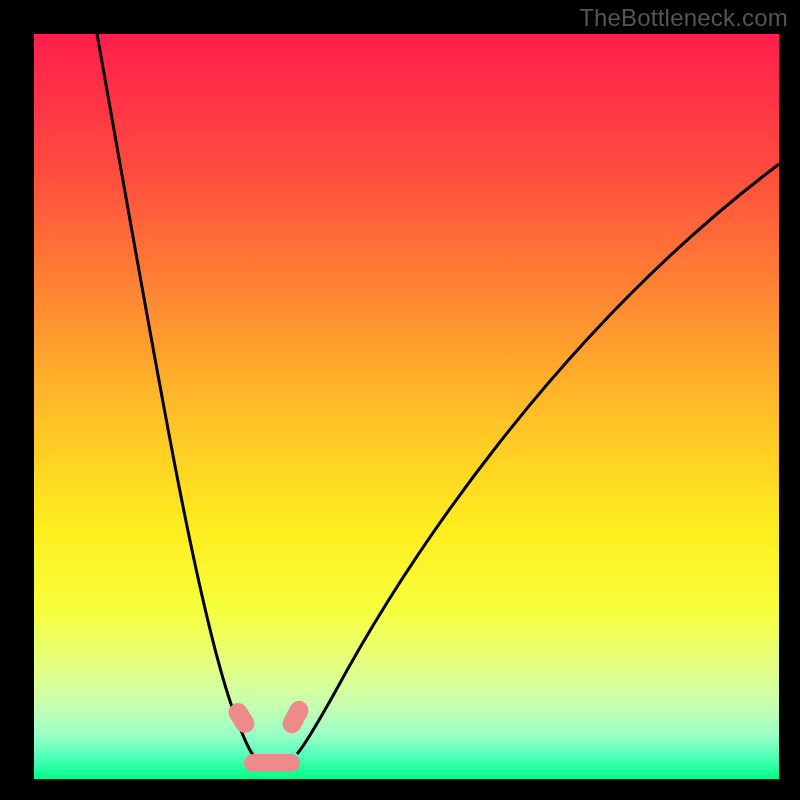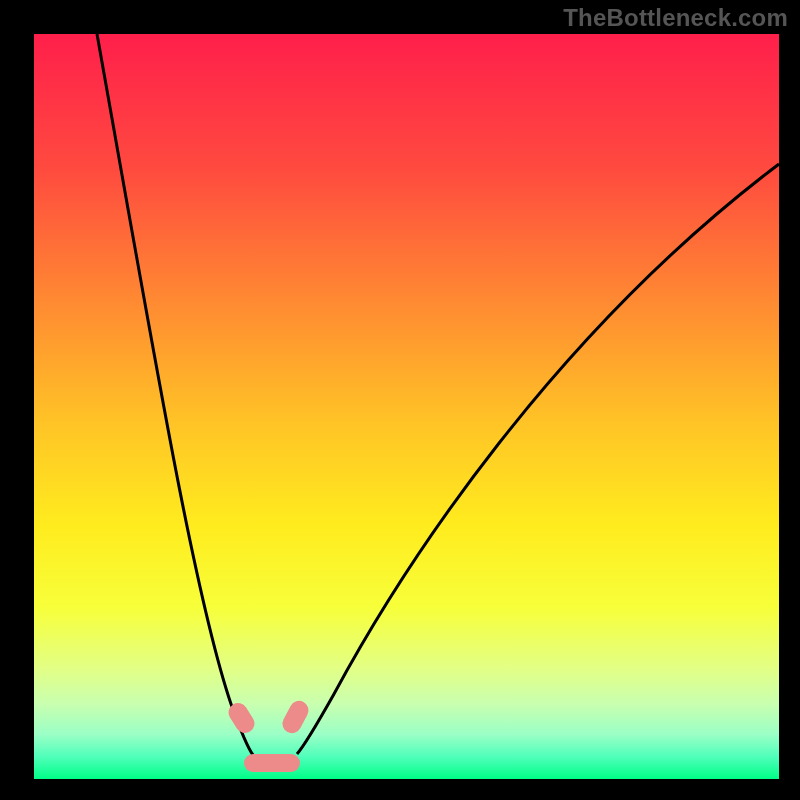--- a/index.html
+++ b/index.html
@@ -25,21 +25,21 @@
     top: 0;
     width: 100%;
     height: 100%;
   }
   .watermark {
     position: absolute;
     top: 4px;
     right: 12px;
     color: #555;
     font-size: 24px;
-    font-weight: 700;
+    font-weight: 400;
     letter-spacing: 0.2px;
   }
   .curve-svg {
     position: absolute;
     left: 0;
     top: 0;
   }
   .marker {
     position: absolute;
     background: #ed8a8a;

